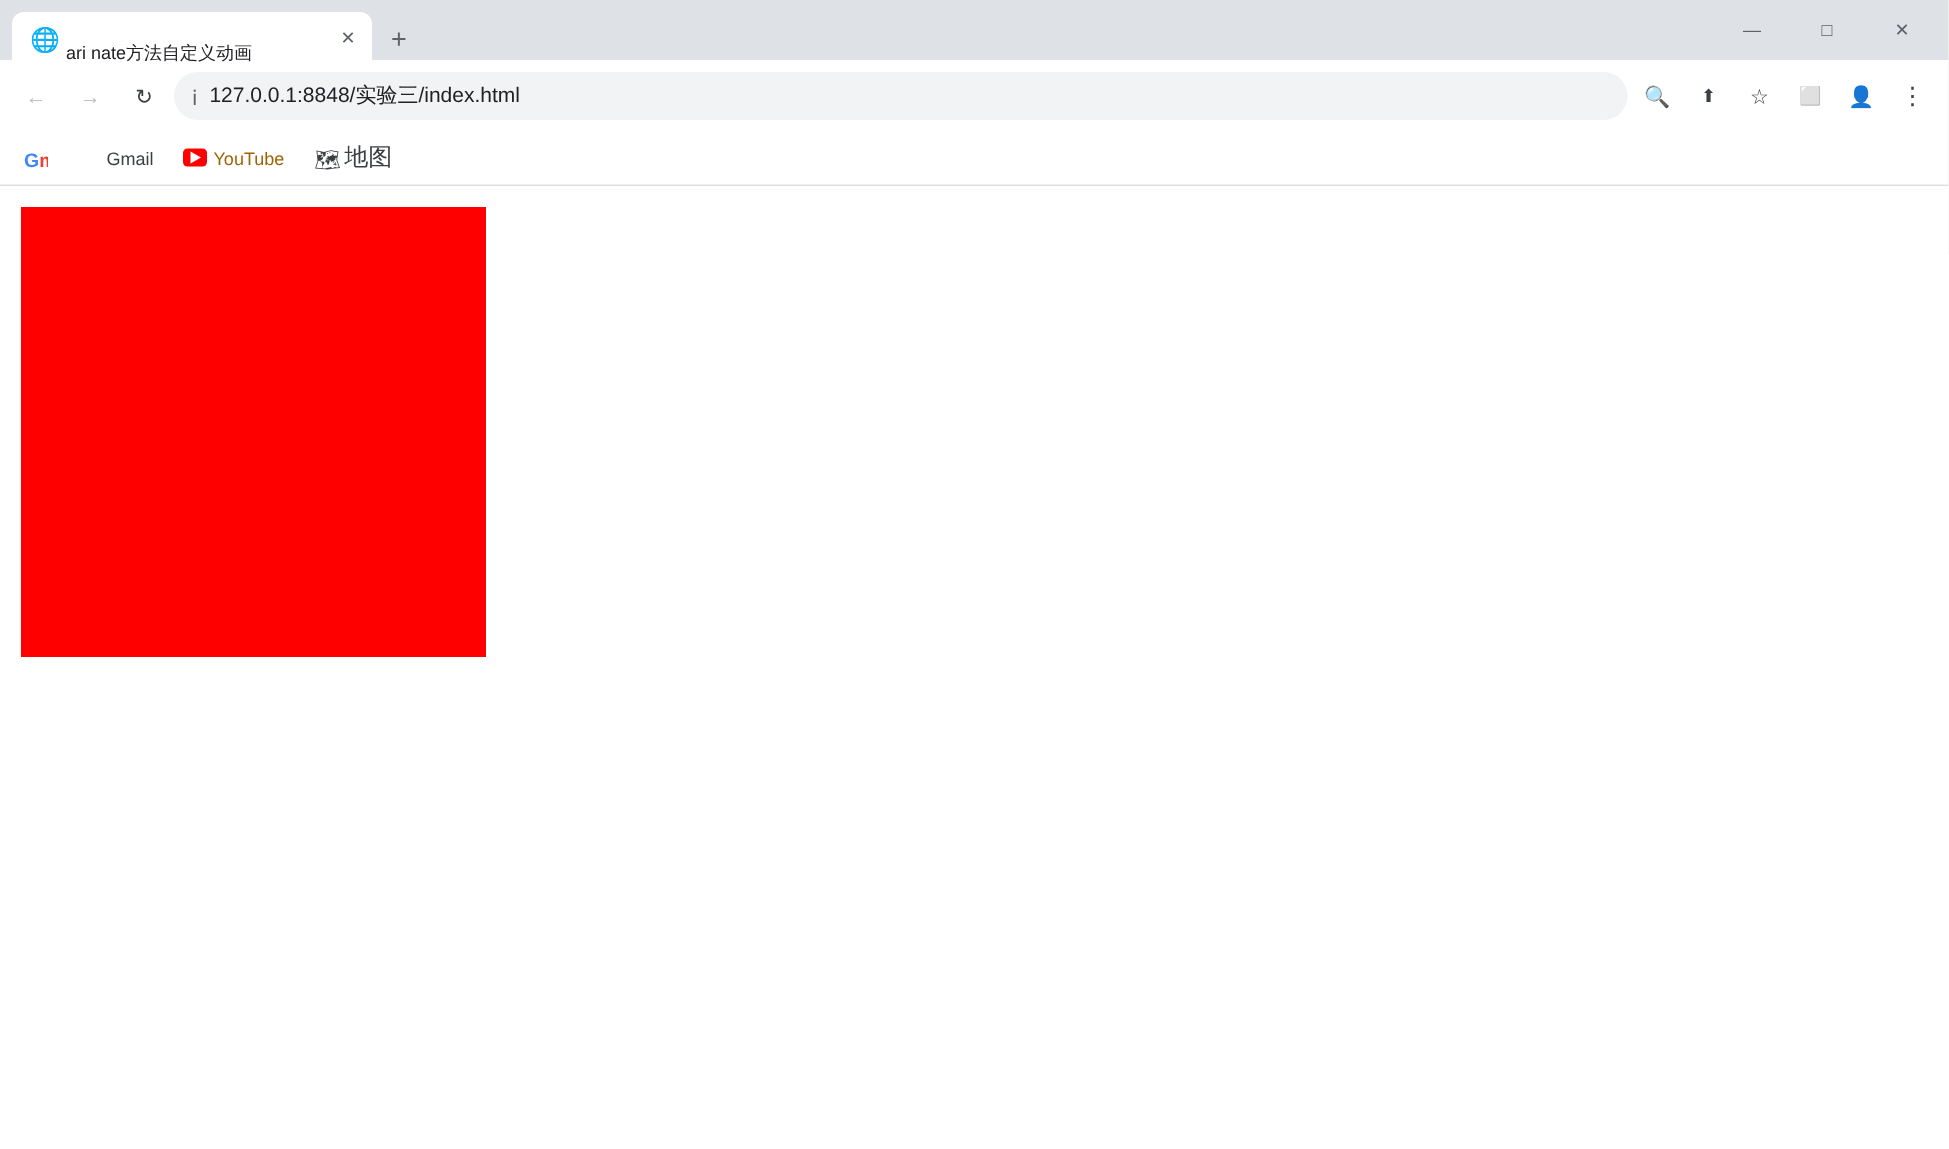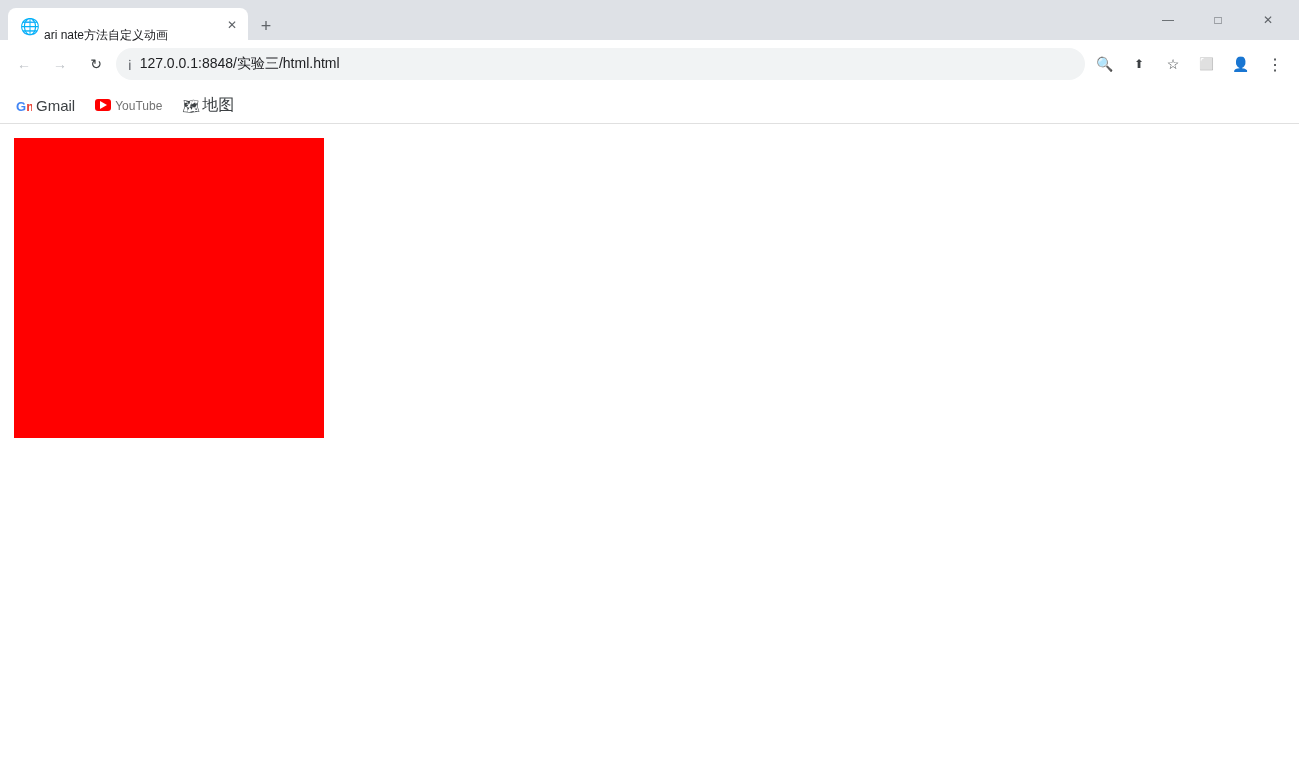--- a/index.html
+++ b/index.html
@@ -276,21 +276,21 @@
     </div>
     <div class="nav-btn disabled">
       <span>→</span>
     </div>
     <div class="nav-btn">
       <span>↻</span>
     </div>
 
     <div class="address-bar">
       <span class="security-icon">ℹ</span>
-      <span class="address-text">127.0.0.1:8848/实验三/html.html</span>
+      <span class="address-text">127.0.0.1:8848/实验三/index.html</span>
     </div>
 
     <div class="toolbar-right">
       <div class="nav-btn">
         <span>🔍</span>
       </div>
       <div class="nav-btn">
         <span style="font-size:12px;">⬆</span>
       </div>
       <div class="nav-btn">
@@ -311,30 +311,30 @@
   <div class="bookmarks-bar">
     <div class="bookmark-item">
       <span class="bookmark-icon">
         <svg width="16" height="16" viewBox="0 0 16 16">
           <rect width="16" height="16" fill="white"></rect>
           <text x="0" y="13" font-size="13" font-weight="bold" font-family="Arial">
             <tspan fill="#4285F4">G</tspan><tspan fill="#EA4335">m</tspan><tspan fill="#FBBC04">a</tspan><tspan fill="#34A853">i</tspan><tspan fill="#EA4335">l</tspan>
           </text>
         </svg>
       </span>
-      <span style="font-size:15px;color:#3c4043;">Gmail</span>
+      <span style="font-size:12px;color:#3c4043;margin-left:35px;">Gmail</span>
     </div>
 
     <div class="bookmark-item">
       <span class="bookmark-icon">
         <span class="yt-icon">
           <span class="yt-play"></span>
         </span>
       </span>
-      <span style="font-size:12px;color:#737373;">YouTube</span>
+      <span style="font-size:12px;color:#a16207;">YouTube</span>
     </div>
 
     <div class="bookmark-item">
       <span class="bookmark-icon maps-icon">🗺</span>
       <span style="font-size:16px;color:#3c4043;">地图</span>
     </div>
   </div>
 </div>
 
 <div class="page-content">

